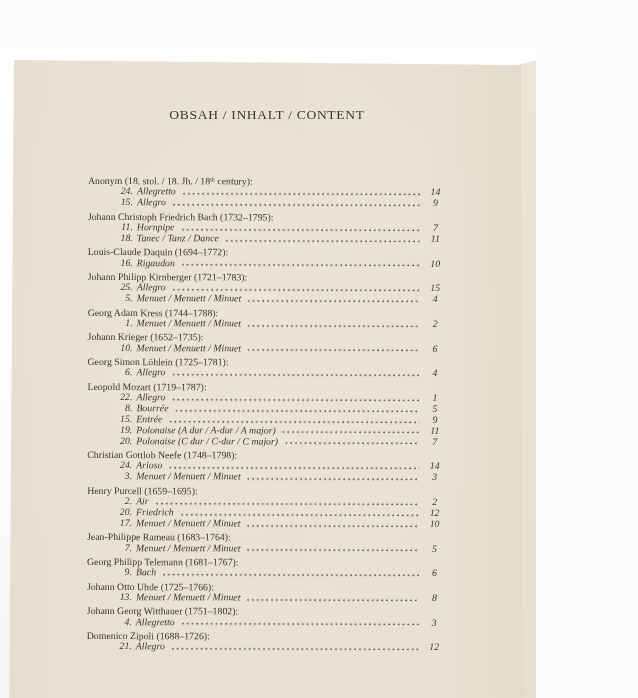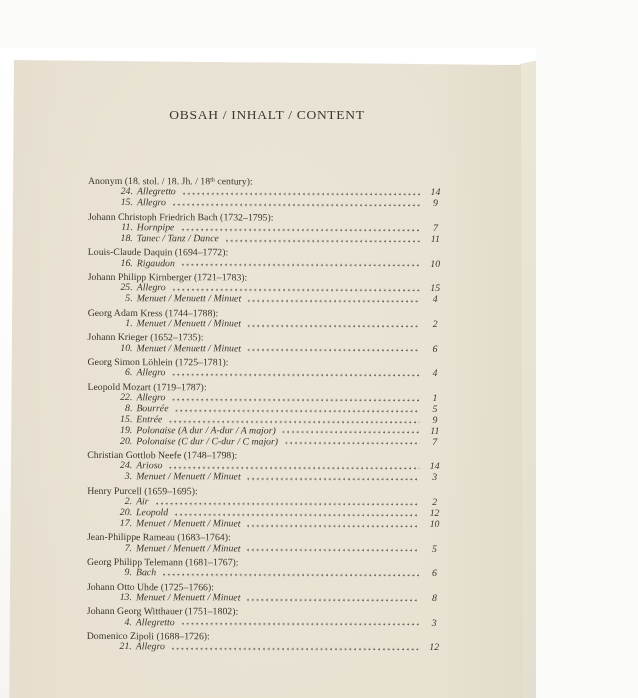--- a/index.html
+++ b/index.html
@@ -260,21 +260,21 @@
       <div class="composer-block">
     <div class="composer-name">Henry Purcell (1659–1695):</div>
   <div class="entry-row">
     <span class="entry-num">2.</span>
     <span class="entry-label">Air</span>
     <span class="leader"></span>
     <span class="entry-page">2</span>
   </div>
         <div class="entry-row">
     <span class="entry-num">20.</span>
-    <span class="entry-label">Leopold</span>
+    <span class="entry-label">Friedrich</span>
     <span class="leader"></span>
     <span class="entry-page">12</span>
   </div>
         <div class="entry-row">
     <span class="entry-num">17.</span>
     <span class="entry-label">Menuet / Menuett / Minuet</span>
     <span class="leader"></span>
     <span class="entry-page">10</span>
   </div>
       </div>

